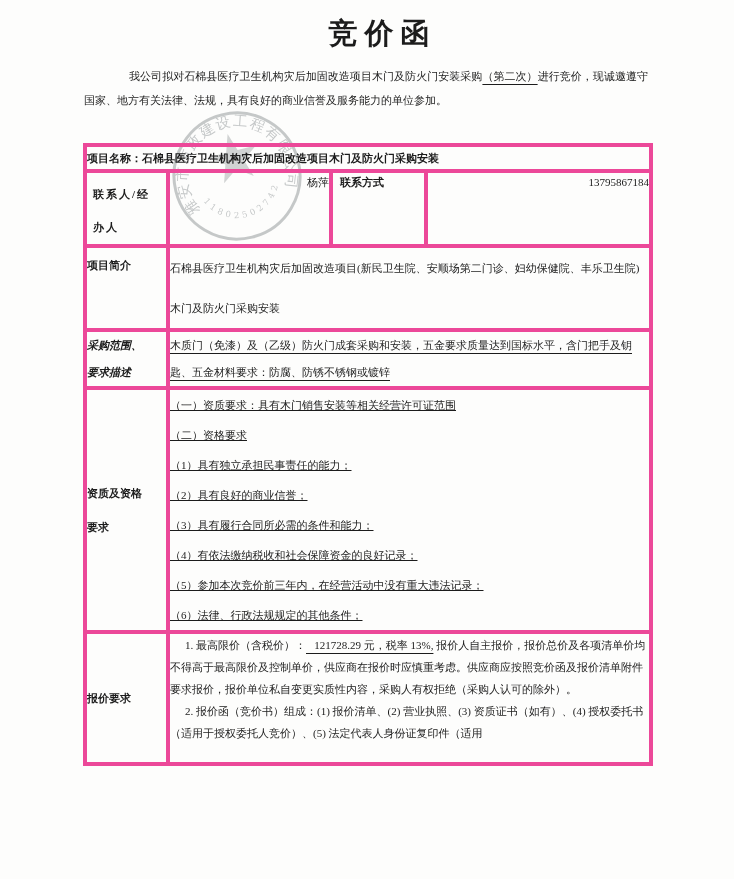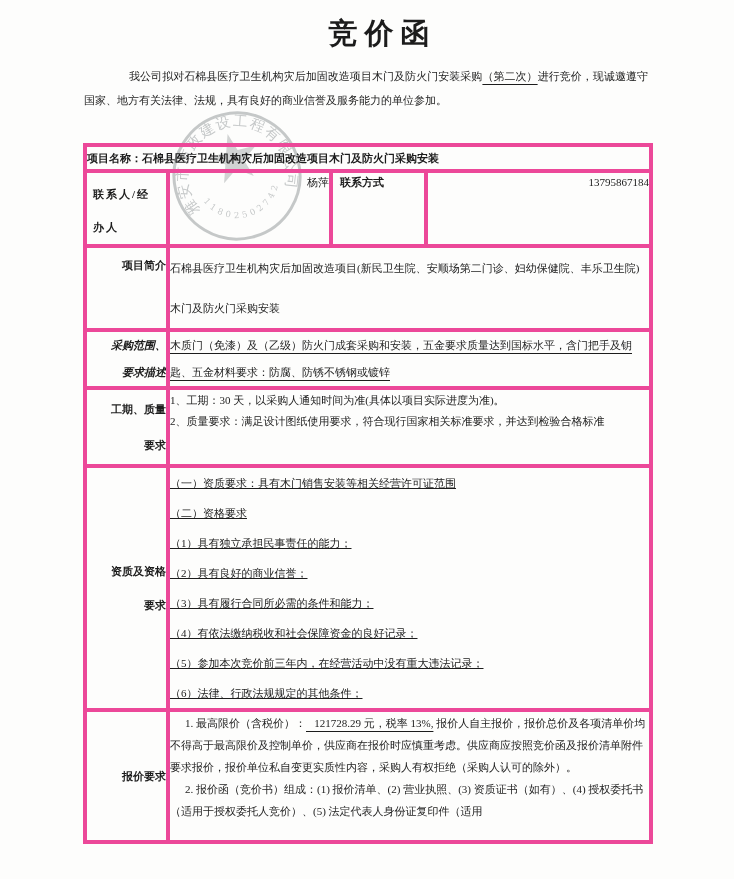--- a/index.html
+++ b/index.html
@@ -19,21 +19,21 @@
   }
   .u { text-decoration:underline; text-underline-offset:4px; }
   table.grid {
     position:absolute; left:83px; top:143px; width:566px;
     border-collapse:collapse; table-layout:fixed;
   }
   table.grid td {
     border:4px solid #ec4899; padding:0; vertical-align:top;
     font-size:11px; overflow:hidden;
   }
-  .lab { font-weight:700; text-align:right; }
+  .lab { font-weight:700; text-align:left; }
   .lab .ln { display:block; }
   
   .r12 td { font-weight:700; vertical-align:middle; padding-left:7px; }
   .r3 td { padding-top:11px; line-height:18px; }
   .r3 .lab { line-height:33px; padding-top:5px; text-align:left; padding-left:6px; letter-spacing:2px; }
   .r3 .val { padding-left:9px; font-weight:400;text-align:right; }
   .r3 .mlab { font-weight:700; padding-left:7px; }
   .c-brief { font-size:13.5px; line-height:40px; padding:0 5px 0 7px; }
   .lab-mid { vertical-align:middle !important; line-height:34px; }
   .lab-top2 { line-height:27px; padding-top:3px;font-style:italic; }
@@ -103,30 +103,20 @@
     </tr>
 
     <tr style="height:54px">
       <td class="lab lab-top2">
         <span class="ln">采购范围、</span>
         <span class="ln">要求描述</span>
       </td>
       <td colspan="3" class="c-scope"><span class="u">木质门（免漆）及（乙级）防火门成套采购和安装，五金要求质量达到国标水平，含门把手及钥匙、五金材料要求：防腐、防锈不锈钢或镀锌</span></td>
     </tr>
 
-    <tr style="height:78px">
-      <td class="lab lab-sched">
-        <span class="ln">工期、质量</span>
-        <span class="ln">要求</span>
-      </td>
-      <td colspan="3" class="c-sched">
-        <div>1、工期：30 天，以采购人通知时间为准(具体以项目实际进度为准)。</div>
-        <div>2、质量要求：满足设计图纸使用要求，符合现行国家相关标准要求，并达到检验合格标准</div>
-      </td>
-    </tr>
 
     <tr style="height:243px">
       <td class="lab lab-mid">
         <span class="ln">资质及资格</span>
         <span class="ln">要求</span>
       </td>
       <td colspan="3" class="c-qual">
         <div>（一）资质要求：具有木门销售安装等相关经营许可证范围</div>
         <div>（二）资格要求</div>
         <div>（1）具有独立承担民事责任的能力；</div>

